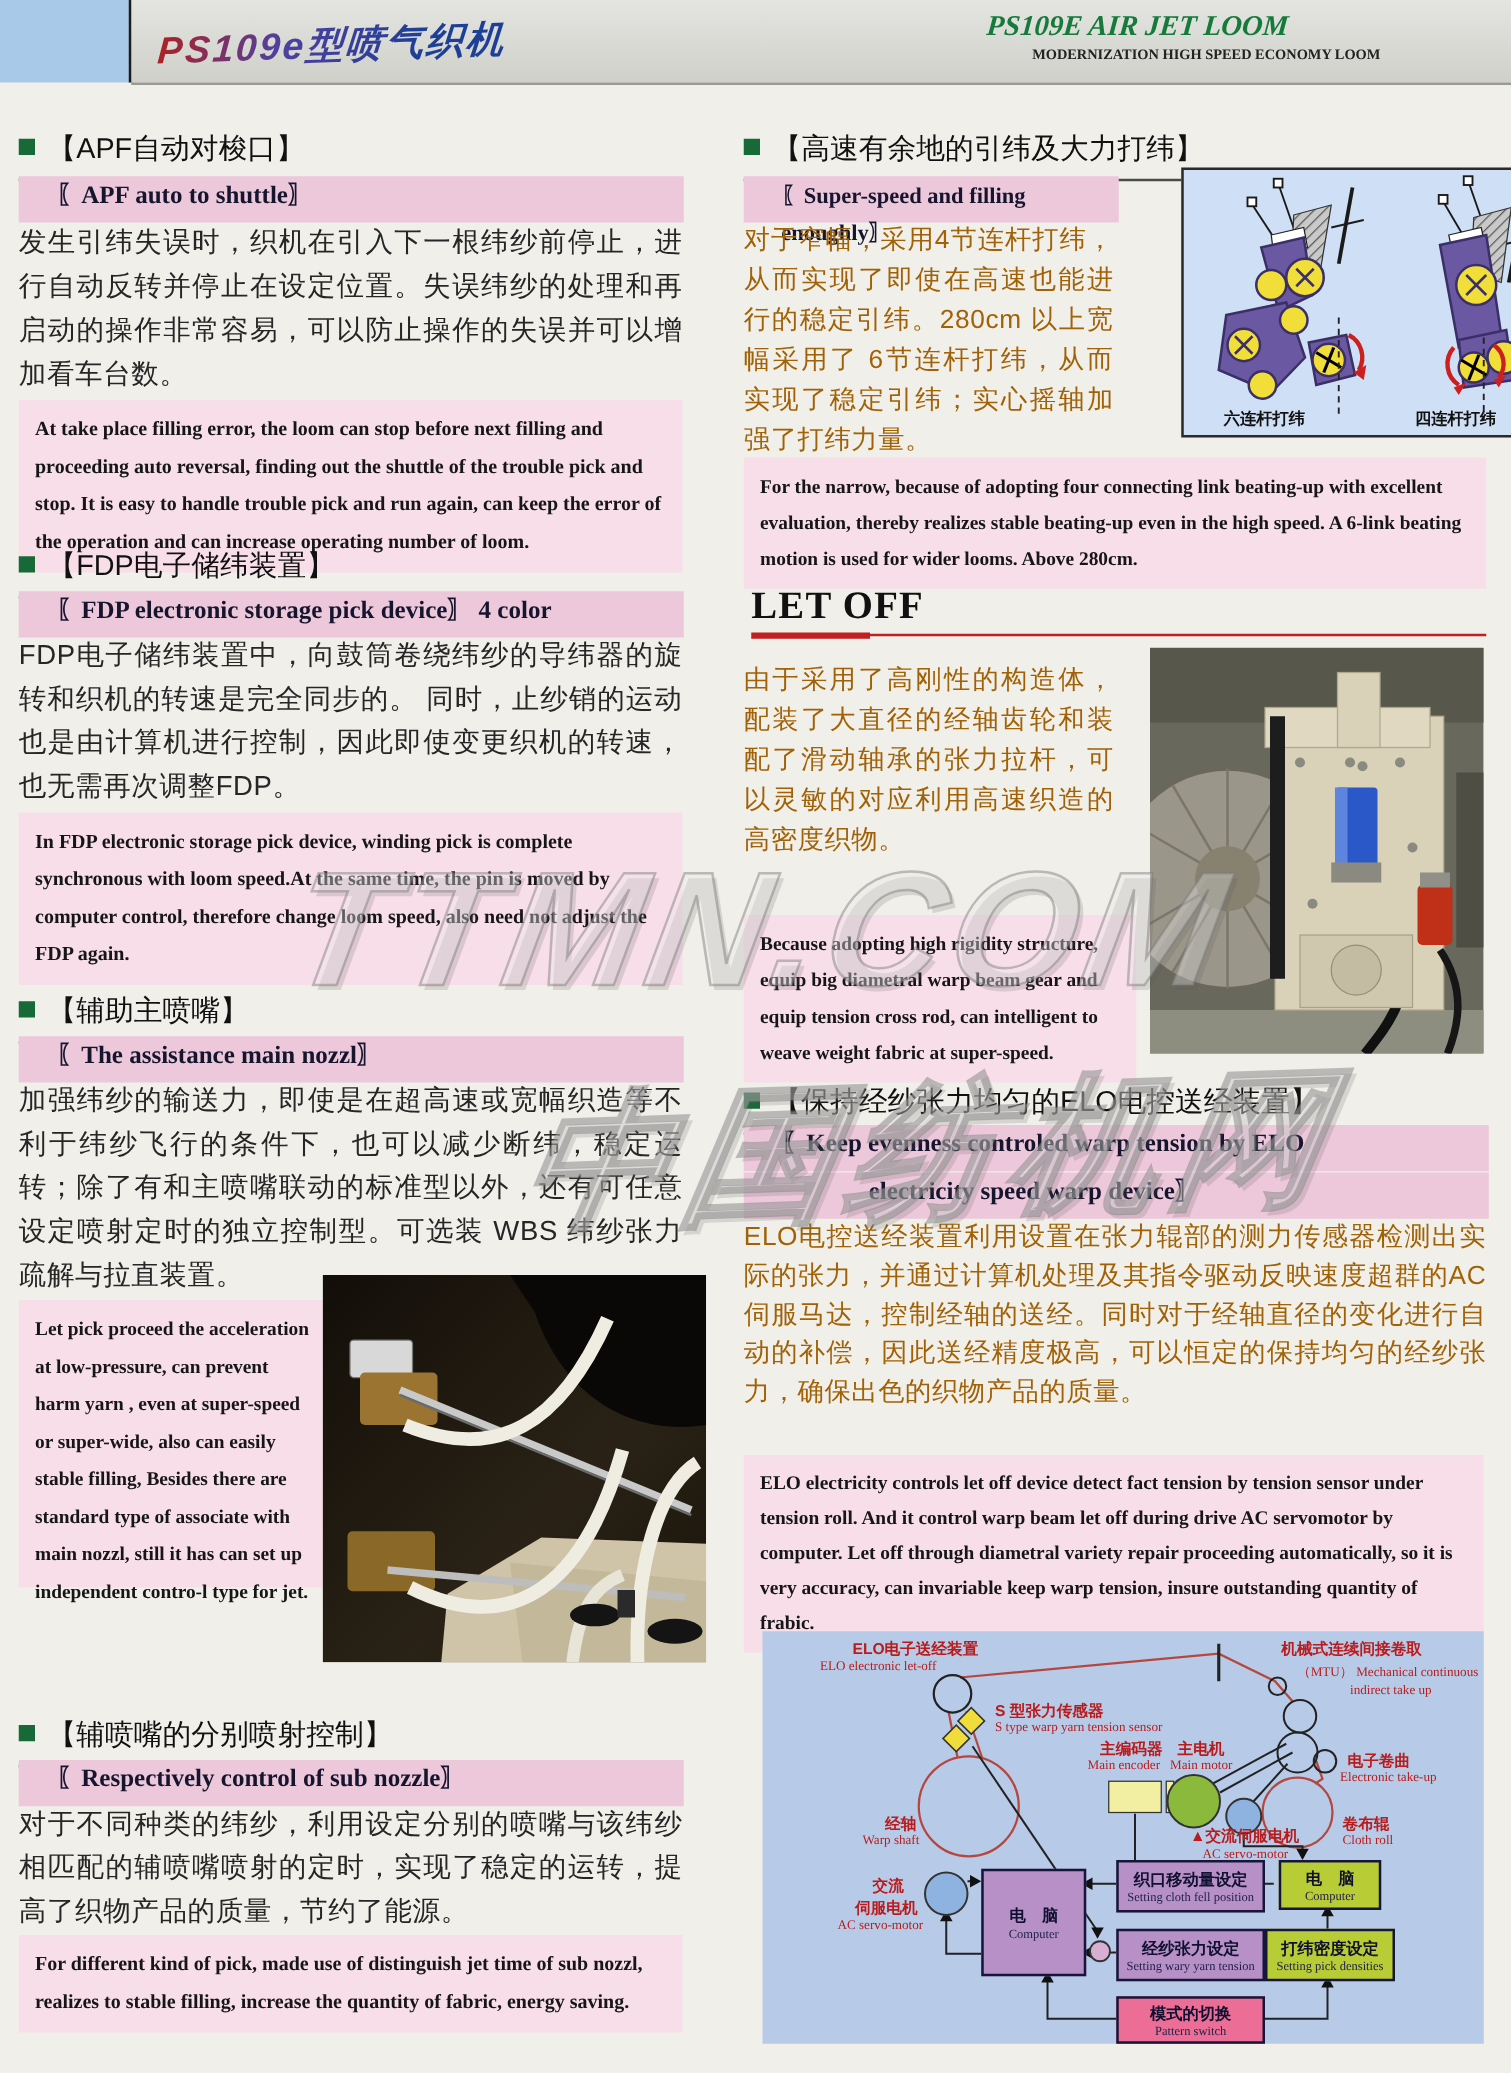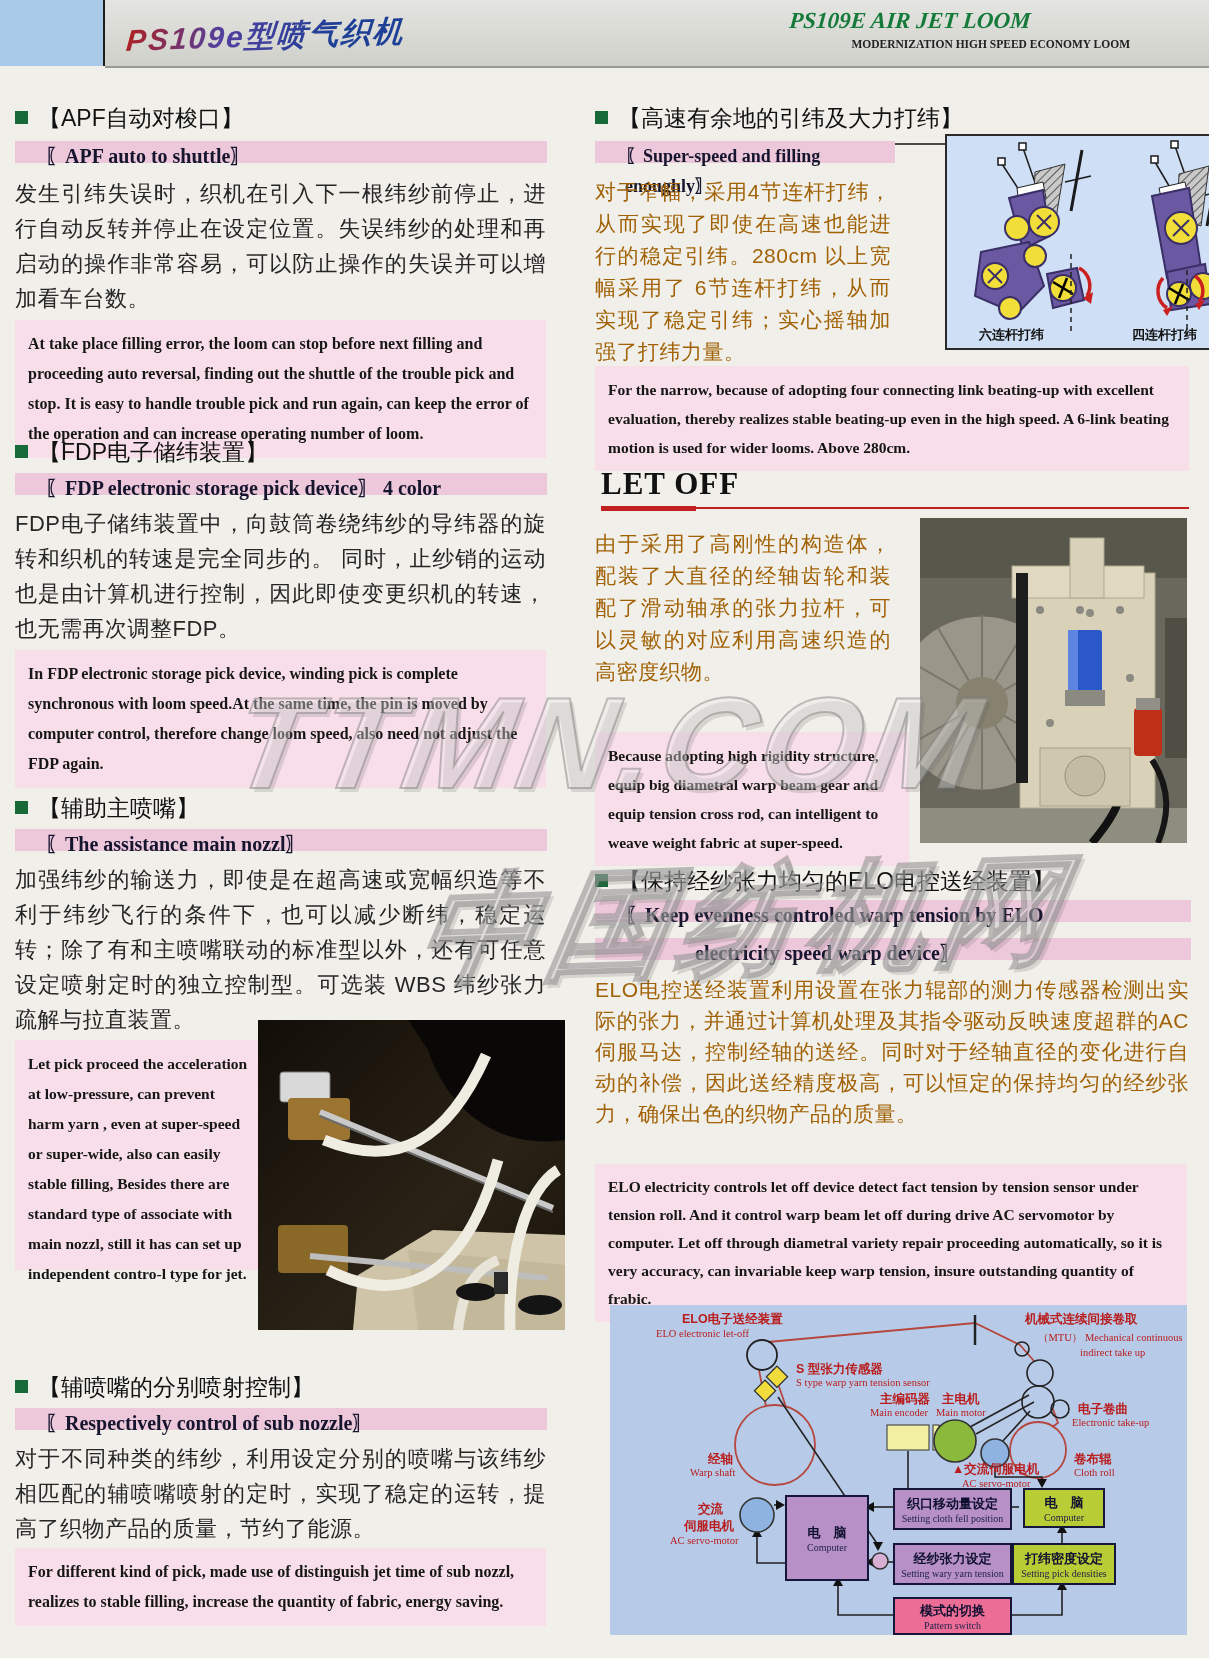--- a/index.html
+++ b/index.html
@@ -10,30 +10,30 @@
     background:linear-gradient(#e4e5e0,#cfd0ca);border-bottom:2px solid #9a9a94;}
   .hdr-blue{position:absolute;left:0;top:0;width:103px;height:66px;background:#a9c9e9;
     border-right:3px solid #1c1c1c;}
   .logo{position:absolute;left:126px;top:16px;font-weight:900;font-style:italic;
     font-size:30px;letter-spacing:2px;transform:rotate(-2deg) skewX(-6deg);
     background:linear-gradient(100deg,#b02020 0%,#5040a0 35%,#1e3f96 75%);
     -webkit-background-clip:text;background-clip:text;color:transparent;}
   .hdr-title{position:absolute;left:700px;top:8px;width:420px;text-align:center;
     font-family:"Liberation Serif",serif;font-style:italic;font-weight:bold;
     font-size:23px;color:#157a3a;transform:skewX(-5deg);}
-  .hdr-sub{position:absolute;left:800px;top:38px;width:330px;text-align:right;
+  .hdr-sub{position:absolute;left:800px;top:38px;width:330px;text-align:center;
     font-family:"Liberation Serif",serif;font-size:11.5px;font-weight:bold;color:#222;}
   
   .sec-head{position:absolute;font-size:23px;font-weight:normal;color:#111;
     border-bottom:2px solid #4a4a4a;padding-bottom:9px;}
   .bullet{display:inline-block;width:13px;height:13px;background:#176a38;
     margin-right:10px;vertical-align:2px;}
   .band{position:absolute;background:#edc8db;color:#15152e;
     font-family:"Liberation Serif",serif;font-weight:bold;font-size:20px;
-    line-height:30px;height:22px;padding-left:30px;}
+    line-height:30px;height:37px;padding-left:30px;}
   .zh{position:absolute;font-size:22px;line-height:35px;color:#262626;
     text-align:justify;letter-spacing:.5px;}
   .zh-r{position:absolute;font-size:21px;line-height:32px;color:#a16207;
     text-align:justify;letter-spacing:.5px;}
   .en-block{position:absolute;background:#f8dee9;font-family:"Liberation Serif",serif;
     font-weight:bold;font-size:16px;line-height:30px;color:#161616;padding:9px 13px;}
   .photo{position:absolute;overflow:hidden;}
   
   .letoff-title{position:absolute;font-family:"Liberation Serif",serif;
     font-weight:bold;font-size:31px;color:#111;letter-spacing:1px;}

